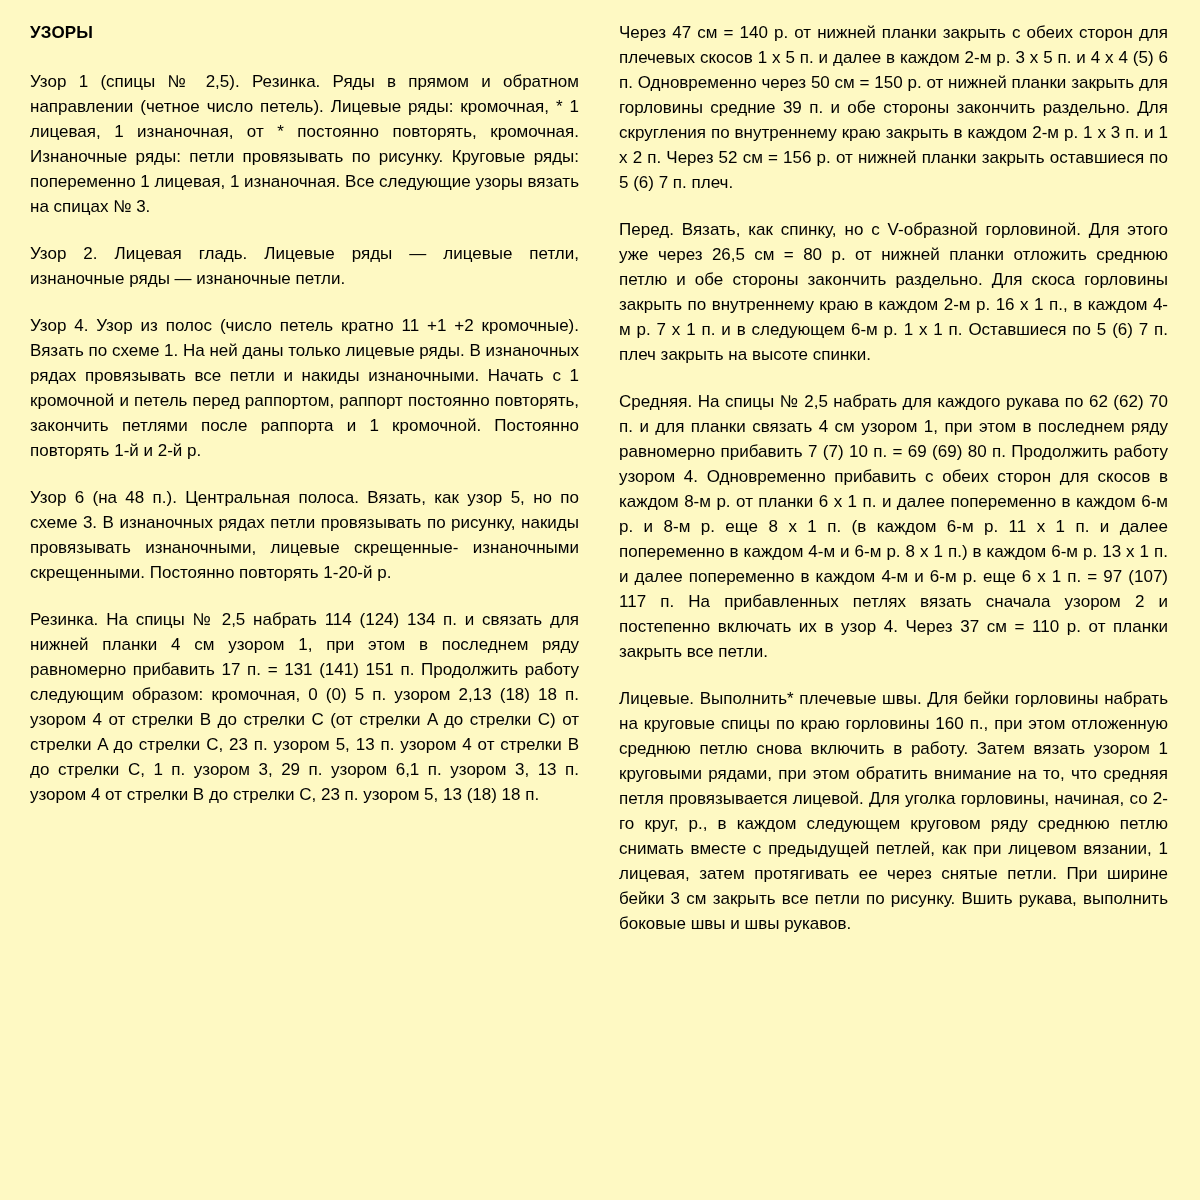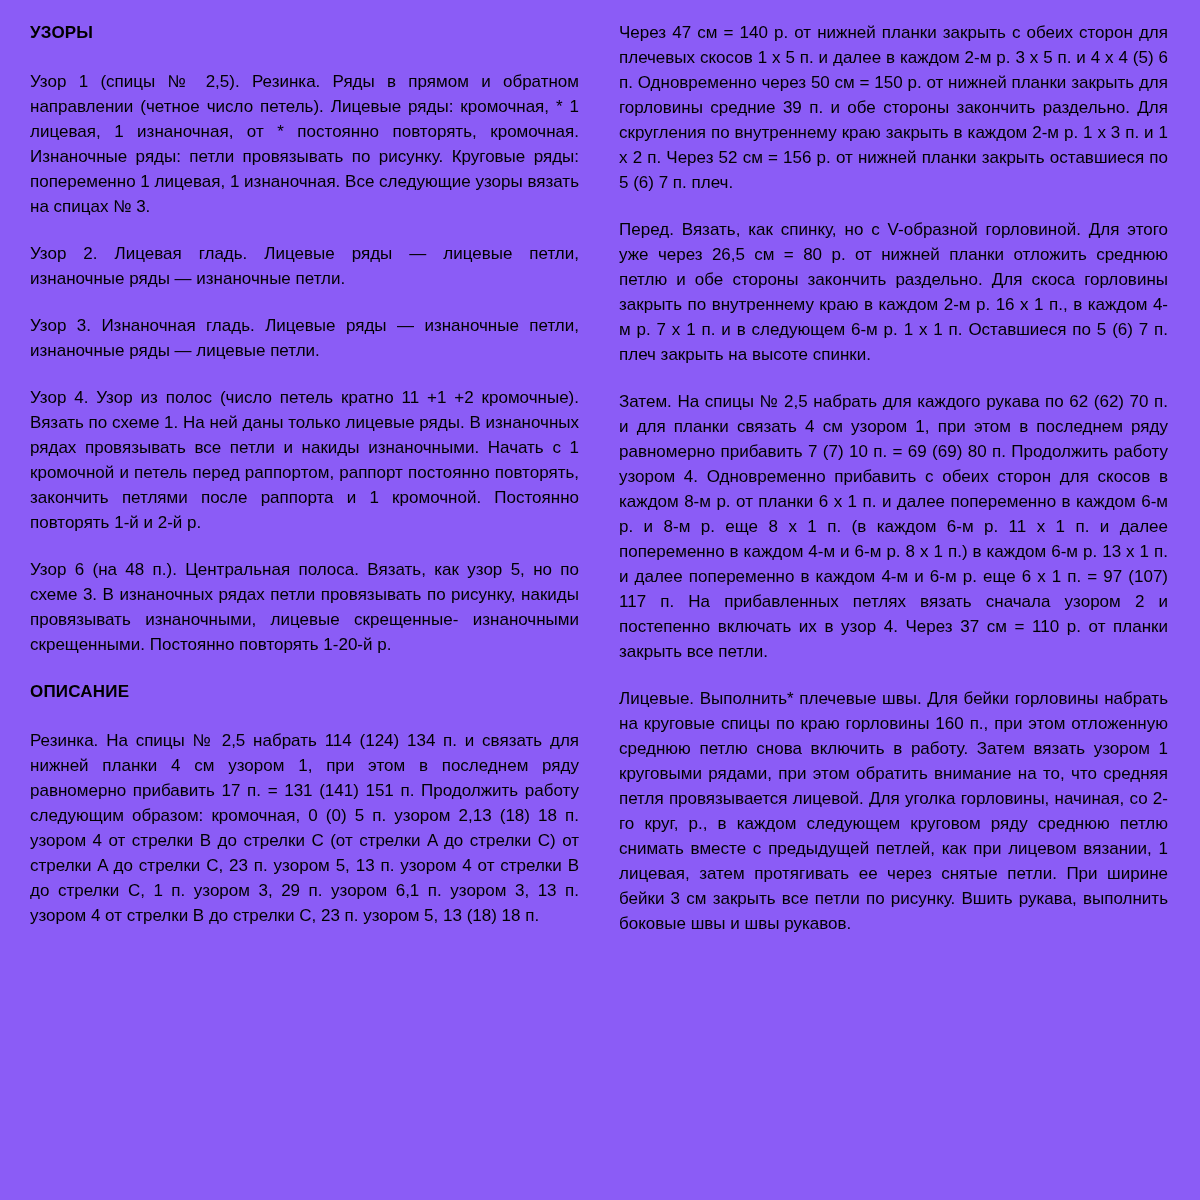--- a/index.html
+++ b/index.html
@@ -4,21 +4,21 @@
 <style>
   html, body {
     margin: 0;
     padding: 0;
     background: #ffffff;
   }
   .page {
     width: 1200px;
     min-height: 1200px;
     box-sizing: border-box;
-    background: #8b5cf6;
+    background: #fef9c3;
     color: #000000;
     font-family: "Liberation Sans", "DejaVu Sans", sans-serif;
     font-size: 17px;
     line-height: 25px;
     padding: 20px 32px 24px 30px;
   }
   .columns {
     display: flex;
     gap: 40px;
   }
@@ -55,38 +55,33 @@
       <p class="para">
         <span class="lead">Узор 1 (спицы № 2,5).</span>
         <span>Резинка. Ряды в прямом и обратном направлении (четное число петель). Лицевые ряды: кромочная, * 1 лицевая, 1 изнаночная, от * постоянно повторять, кромочная. Изнаночные ряды: петли провязывать по рисунку. Круговые ряды: попеременно 1 лицевая, 1 изнаночная. Все следующие узоры вязать на спицах № 3.</span>
       </p>
 
       <p class="para">
         <span class="lead">Узор 2. Лицевая гладь.</span>
         <span>Лицевые ряды — лицевые петли, изнаночные ряды — изнаночные петли.</span>
       </p>
 
-      <p class="para">
-        <span class="lead">Узор 3. Изнаночная гладь.</span>
-        <span>Лицевые ряды — изнаночные петли, изнаночные ряды — лицевые петли.</span>
-      </p>
 
       <p class="para">
         <span class="lead">Узор 4. Узор из полос (число петель кратно 11 +1 +2 кромочные).</span>
         <span>Вязать по схеме 1. На ней даны только лицевые ряды. В изнаночных рядах провязывать все петли и накиды изнаночными. Начать с 1 кромочной и петель перед раппортом, раппорт постоянно повторять, закончить петлями после раппорта и 1 кромочной. Постоянно повторять 1-й и 2-й р.</span>
       </p>
 
 
       <p class="para">
         <span class="lead">Узор 6 (на 48 п.). Центральная полоса.</span>
         <span>Вязать, как узор 5, но по схеме 3. В изнаночных рядах петли провязывать по рисунку, накиды провязывать изнаночными, лицевые скрещенные- изнаночными скрещенными. Постоянно повторять 1-20-й р.</span>
       </p>
 
 
-      <p class="heading">ОПИСАНИЕ</p>
 
       <p class="para">
         <span class="lead">Резинка.</span>
         <span>На спицы № 2,5 набрать 114 (124) 134 п. и связать для нижней планки 4 см узором 1, при этом в последнем ряду равномерно прибавить 17 п. = 131 (141) 151 п. Продолжить работу следующим образом: кромочная, 0 (0) 5 п. узором 2,13 (18) 18 п. узором 4 от стрелки B до стрелки C (от стрелки A до стрелки C) от стрелки A до стрелки C, 23 п. узором 5, 13 п. узором 4 от стрелки B до стрелки C, 1 п. узором 3, 29 п. узором 6,1 п. узором 3, 13 п. узором 4 от стрелки B до стрелки C, 23 п. узором 5, 13 (18) 18 п.</span>
       </p>
 
     </div>
 
     <div class="col">
 
@@ -94,21 +89,21 @@
       <p class="para">
         <span>Через 47 см = 140 р. от нижней планки закрыть с обеих сторон для плечевых скосов 1 x 5 п. и далее в каждом 2-м р. 3 x 5 п. и 4 x 4 (5) 6 п. Одновременно через 50 см = 150 р. от нижней планки закрыть для горловины средние 39 п. и обе стороны закончить раздельно. Для скругления по внутреннему краю закрыть в каждом 2-м р. 1 x 3 п. и 1 x 2 п. Через 52 см = 156 р. от нижней планки закрыть оставшиеся по 5 (6) 7 п. плеч.</span>
       </p>
 
       <p class="para">
         <span class="lead">Перед.</span>
         <span>Вязать, как спинку, но с V-образной горловиной. Для этого уже через 26,5 см = 80 р. от нижней планки отложить среднюю петлю и обе стороны закончить раздельно. Для скоса горловины закрыть по внутреннему краю в каждом 2-м р. 16 x 1 п., в каждом 4-м р. 7 x 1 п. и в следующем 6-м р. 1 x 1 п. Оставшиеся по 5 (6) 7 п. плеч закрыть на высоте спинки.</span>
       </p>
 
       <p class="para">
-        <span class="lead">Затем.</span>
+        <span class="lead">Средняя.</span>
         <span>На спицы № 2,5 набрать для каждого рукава по 62 (62) 70 п. и для планки связать 4 см узором 1, при этом в последнем ряду равномерно прибавить 7 (7) 10 п. = 69 (69) 80 п. Продолжить работу узором 4. Одновременно прибавить с обеих сторон для скосов в каждом 8-м р. от планки 6 x 1 п. и далее попеременно в каждом 6-м р. и 8-м р. еще 8 x 1 п. (в каждом 6-м р. 11 x 1 п. и далее попеременно в каждом 4-м и 6-м р. 8 x 1 п.) в каждом 6-м р. 13 x 1 п. и далее попеременно в каждом 4-м и 6-м р. еще 6 x 1 п. = 97 (107) 117 п. На прибавленных петлях вязать сначала узором 2 и постепенно включать их в узор 4. Через 37 см = 110 р. от планки закрыть все петли.</span>
       </p>
 
       <p class="para">
         <span class="lead">Лицевые.</span>
         <span>Выполнить* плечевые швы. Для бейки горловины набрать на круговые спицы по краю горловины 160 п., при этом отложенную среднюю петлю снова включить в работу. Затем вязать узором 1 круговыми рядами, при этом обратить внимание на то, что средняя петля провязывается лицевой. Для уголка горловины, начиная, со 2-го круг, р., в каждом следующем круговом ряду среднюю петлю снимать вместе с предыдущей петлей, как при лицевом вязании, 1 лицевая, затем протягивать ее через снятые петли. При ширине бейки 3 см закрыть все петли по рисунку. Вшить рукава, выполнить боковые швы и швы рукавов.</span>
       </p>
 
     </div>
 

